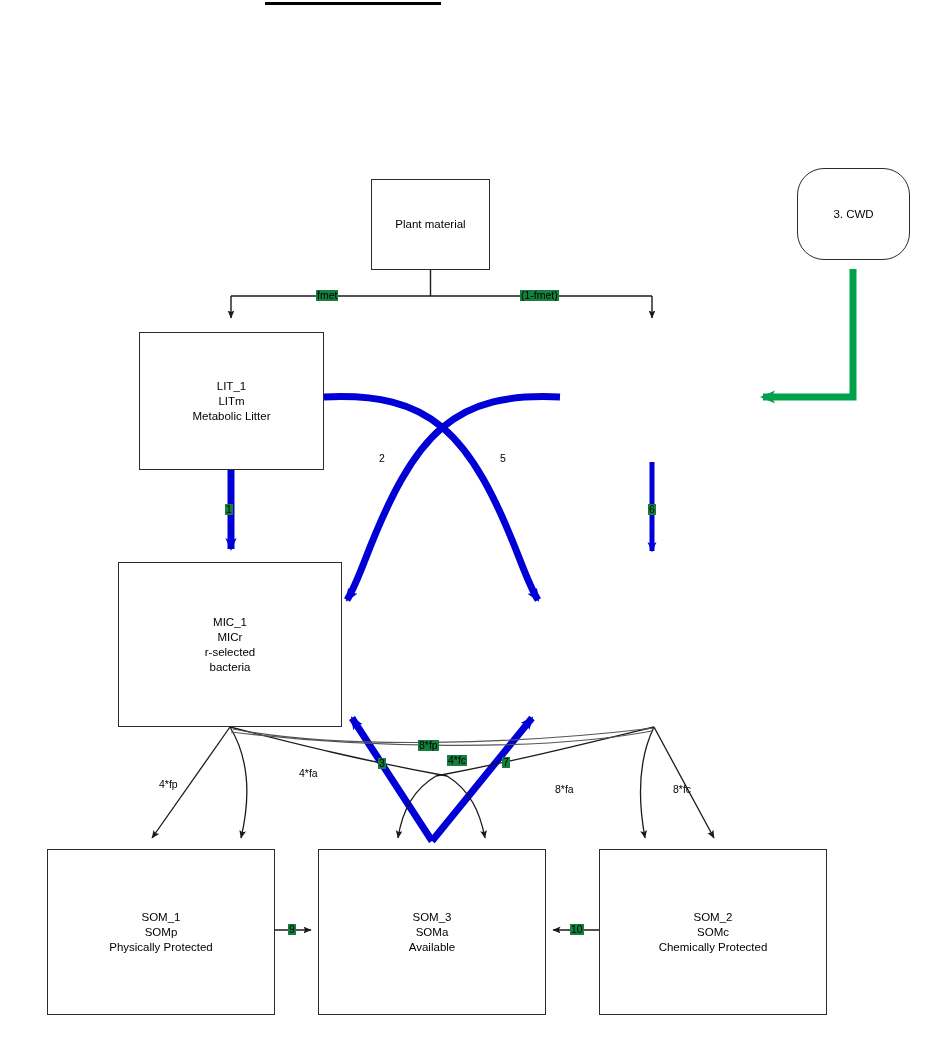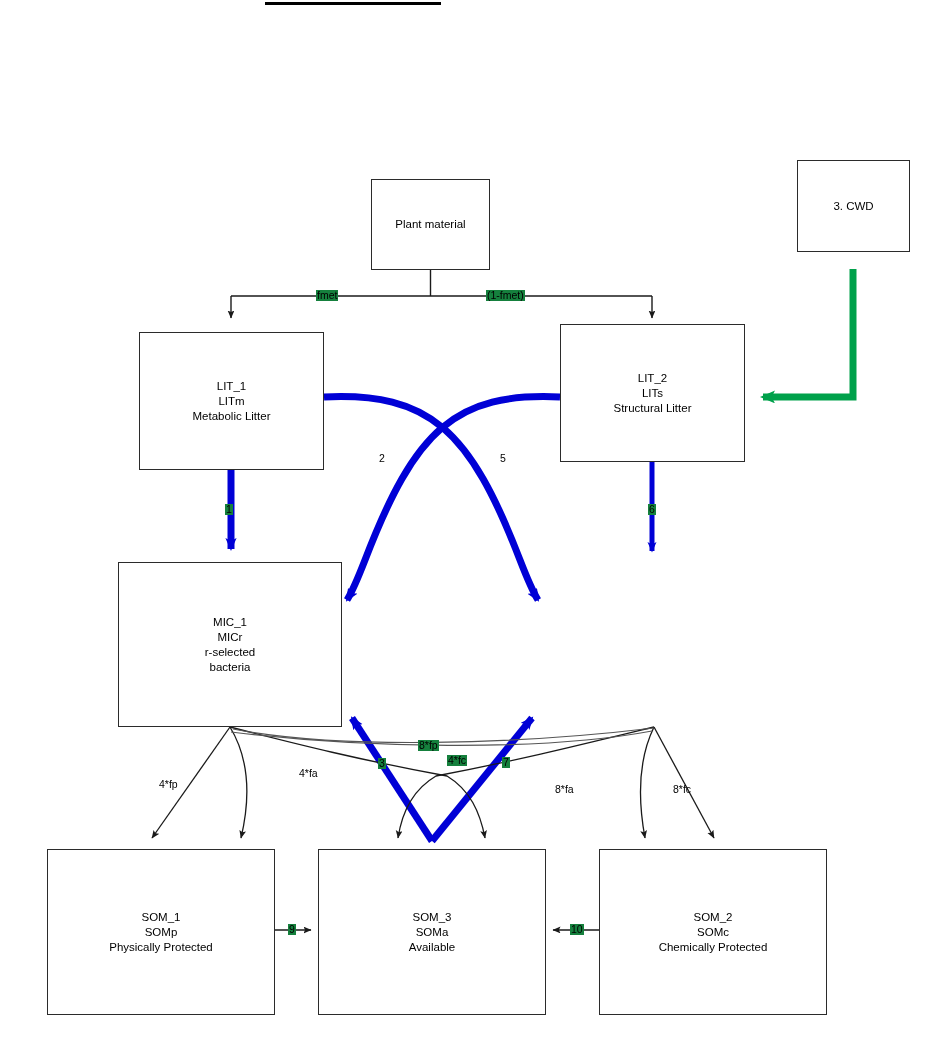--- a/index.html
+++ b/index.html
@@ -139,35 +139,30 @@
 
     <g stroke="#1a1a1a" stroke-width="1.4" fill="none">
       <path d="M599,930 L553,930" marker-end="url(#ahBlack)"></path>
     </g>
   </svg>
 
   <div class="node" style="left:371px; top:179px; width:119px; height:91px;">
     <span class="ln">Plant material</span>
   </div>
 
-  <div class="node" style="left:797px; top:160px; width:113px; height:92px;">
+  <div class="node" style="left:797px; top:168px; width:113px; height:92px;border-radius:27px;">
     <span class="ln">3. CWD</span>
   </div>
 
   <div class="node" style="left:139px; top:332px; width:185px; height:138px;">
     <span class="ln">LIT_1</span>
     <span class="ln">LITm</span>
     <span class="ln">Metabolic Litter</span>
   </div>
 
-  <div class="node" style="left:560px; top:324px; width:185px; height:138px;">
-    <span class="ln">LIT_2</span>
-    <span class="ln">LITs</span>
-    <span class="ln">Structural Litter</span>
-  </div>
 
   <div class="node" style="left:118px; top:562px; width:224px; height:165px;">
     <span class="ln">MIC_1</span>
     <span class="ln">MICr</span>
     <span class="ln">r-selected</span>
     <span class="ln">bacteria</span>
   </div>
 
 
   <div class="node" style="left:47px; top:849px; width:228px; height:166px;">
@@ -182,21 +177,21 @@
     <span class="ln">Available</span>
   </div>
 
   <div class="node" style="left:599px; top:849px; width:228px; height:166px;">
     <span class="ln">SOM_2</span>
     <span class="ln">SOMc</span>
     <span class="ln">Chemically Protected</span>
   </div>
 
   <div class="edge-label" style="left:316px; top:290px;">fmet</div>
-  <div class="edge-label" style="left:486px; top:290px;">(1-fmet)</div>
+  <div class="edge-label" style="left:520px; top:290px;">(1-fmet)</div>
   <div class="edge-label" style="left:225px; top:504px;">1</div>
   <div class="edge-label nobg" style="left:378px; top:453px;">2</div>
   <div class="edge-label nobg" style="left:499px; top:453px;">5</div>
   <div class="edge-label" style="left:648px; top:504px;">6</div>
   <div class="edge-label nobg" style="left:158px; top:779px;">4*fp</div>
   <div class="edge-label nobg" style="left:298px; top:768px;">4*fa</div>
   <div class="edge-label" style="left:418px; top:740px;">8*fp</div>
   <div class="edge-label" style="left:378px; top:758px;">3</div>
   <div class="edge-label" style="left:447px; top:755px;">4*fc</div>
   <div class="edge-label" style="left:502px; top:757px;">7</div>

